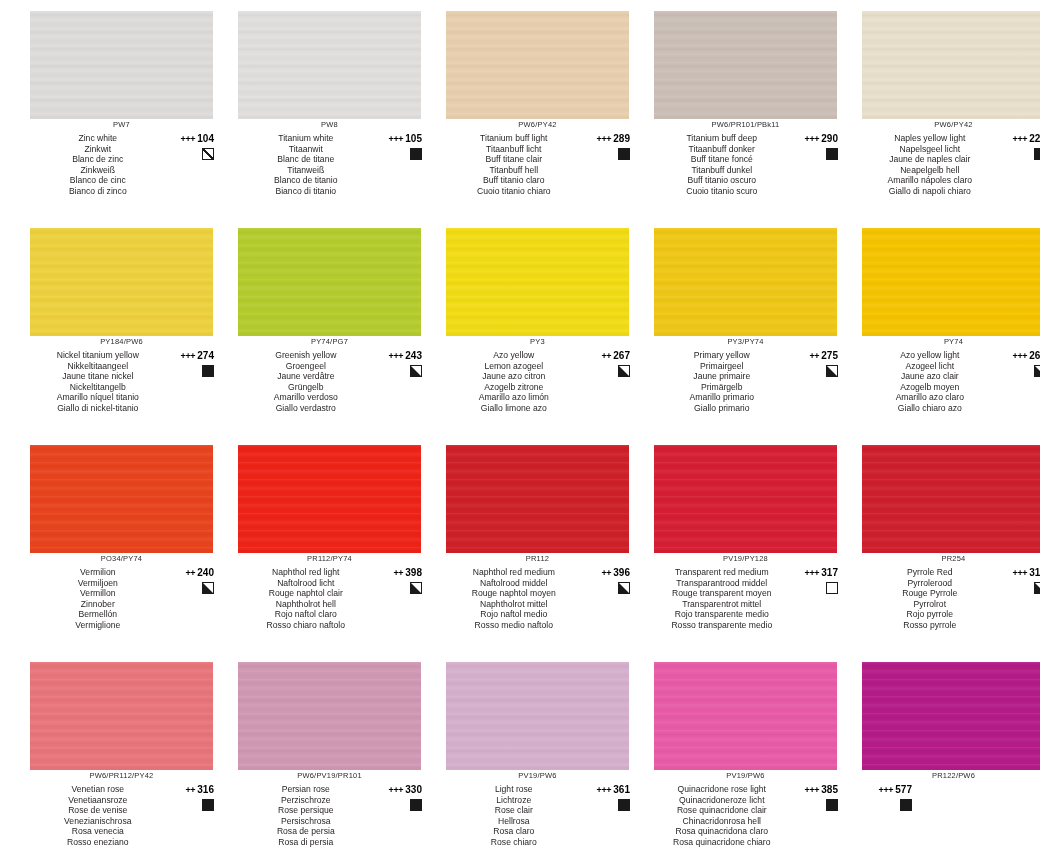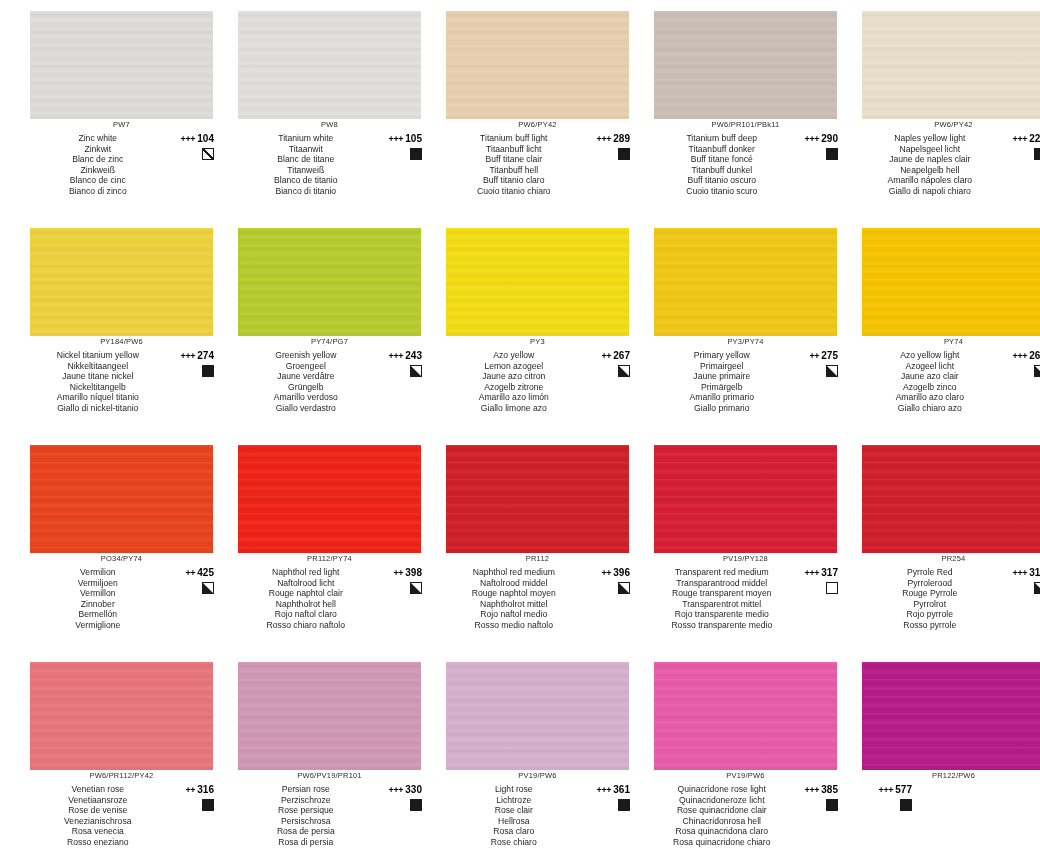--- a/index.html
+++ b/index.html
@@ -329,21 +329,21 @@
     </div>
     <div class="swatch-cell">
       <div class="swatch-paint" style="background: rgb(245, 196, 0);"></div>
       <div class="pigment-code">PY74</div>
       <div class="info-block">
         <div class="name-row">
           <div class="names">
             <div class="name-line primary">Azo yellow light</div>
             <div class="name-line">Azogeel licht</div>
             <div class="name-line">Jaune azo clair</div>
-            <div class="name-line">Azogelb zinco</div>
+            <div class="name-line">Azogelb moyen</div>
             <div class="name-line">Amarillo azo claro</div>
             <div class="name-line">Giallo chiaro azo</div>
           </div>
           <div class="meta">
             <div class="lightfast-line"><span class="plus">+++</span><span class="idx">268</span></div>
             <div class="opacity-icon opacity-semi"></div>
           </div>
         </div>
       </div>
     </div>
@@ -354,21 +354,21 @@
         <div class="name-row">
           <div class="names">
             <div class="name-line primary">Vermilion</div>
             <div class="name-line">Vermiljoen</div>
             <div class="name-line">Vermillon</div>
             <div class="name-line">Zinnober</div>
             <div class="name-line">Bermellón</div>
             <div class="name-line">Vermiglione</div>
           </div>
           <div class="meta">
-            <div class="lightfast-line"><span class="plus">++</span><span class="idx">425</span></div>
+            <div class="lightfast-line"><span class="plus">++</span><span class="idx">240</span></div>
             <div class="opacity-icon opacity-semi"></div>
           </div>
         </div>
       </div>
     </div>
     <div class="swatch-cell">
       <div class="swatch-paint" style="background: rgb(238, 35, 23);"></div>
       <div class="pigment-code">PR112/PY74</div>
       <div class="info-block">
         <div class="name-row">

